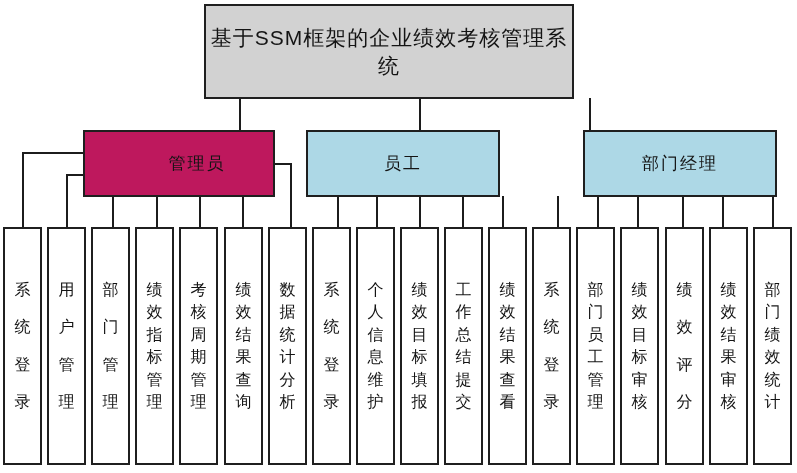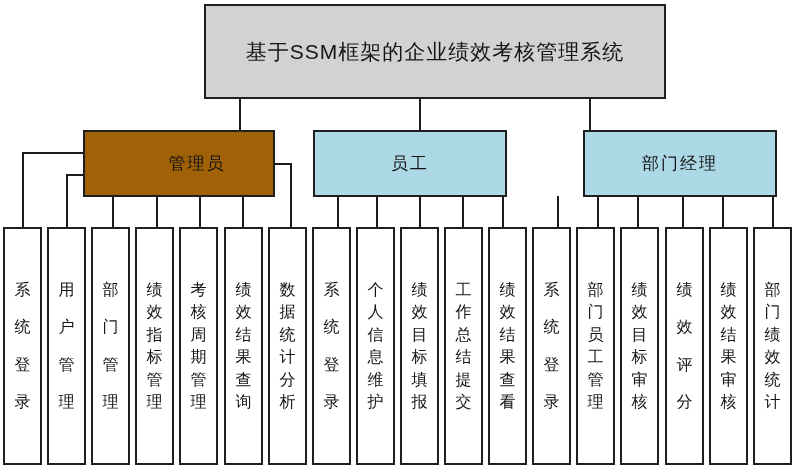--- a/index.html
+++ b/index.html
@@ -6,26 +6,26 @@
   .canvas{
     position:relative;width:797px;height:473px;background:#ffffff;overflow:hidden;
     font-family:"Liberation Sans",sans-serif;color:#141414;
   }
   .connectors{position:absolute;left:0;top:0;}
   .box{
     position:absolute;box-sizing:border-box;border:2px solid #1f1f1f;
     display:flex;align-items:center;justify-content:center;background:#fff;
   }
   .title-box{
-    left:204px;top:4px;width:462px;height:95px;
+    left:204px;top:4px;width:370px;height:95px;
     font-size:21px;letter-spacing:1px;text-align:center;
   }
   .role-box{top:130px;height:67px;font-size:17px;letter-spacing:2px;}
   .role-box.r0{left:83px;width:192px;}
-  .role-box.r1{left:313px;width:194px;}
+  .role-box.r1{left:306px;width:194px;}
   .role-box.r2{left:543px;width:194px;margin-left:40px;}
   .task-box{top:227px;width:39px;height:238px;}
   .vtext{
     display:flex;flex-direction:column;justify-content:space-between;align-items:center;
     height:128px;font-size:16px;line-height:1;
   }
   .vtext span{display:block;}
 </style>
 </head>
 <body>
@@ -62,21 +62,21 @@
       <path d="M723 196 L723 228"></path>
 
       <path d="M736 164 L773 164 L773 228"></path>
     </g>
   </svg>
 
   <div class="box title-box" style="background: rgb(210, 210, 210);">
     <span>基于SSM框架的企业绩效考核管理系统</span>
   </div>
 
-  <div class="box role-box r0" style="background: #a16207; padding-left: 36px;">
+  <div class="box role-box r0" style="background: #be185d; padding-left: 36px;">
     <span>管理员</span>
   </div>
   <div class="box role-box r1" style="background: rgb(173, 216, 230);">
     <span>员工</span>
   </div>
   <div class="box role-box r2" style="background: rgb(173, 216, 230);">
     <span>部门经理</span>
   </div>
 
   <div id="tasks">

